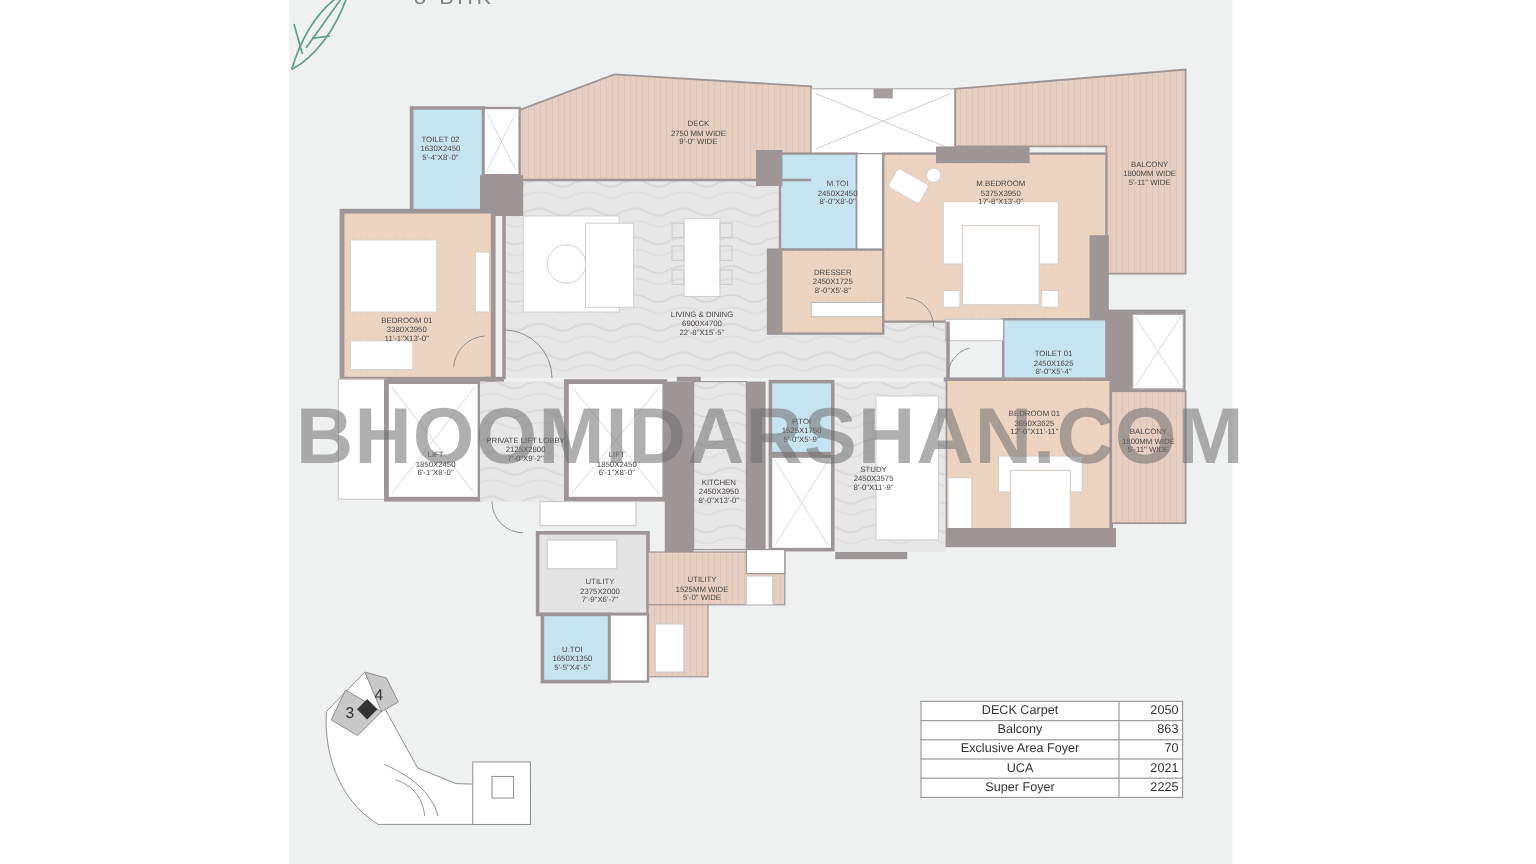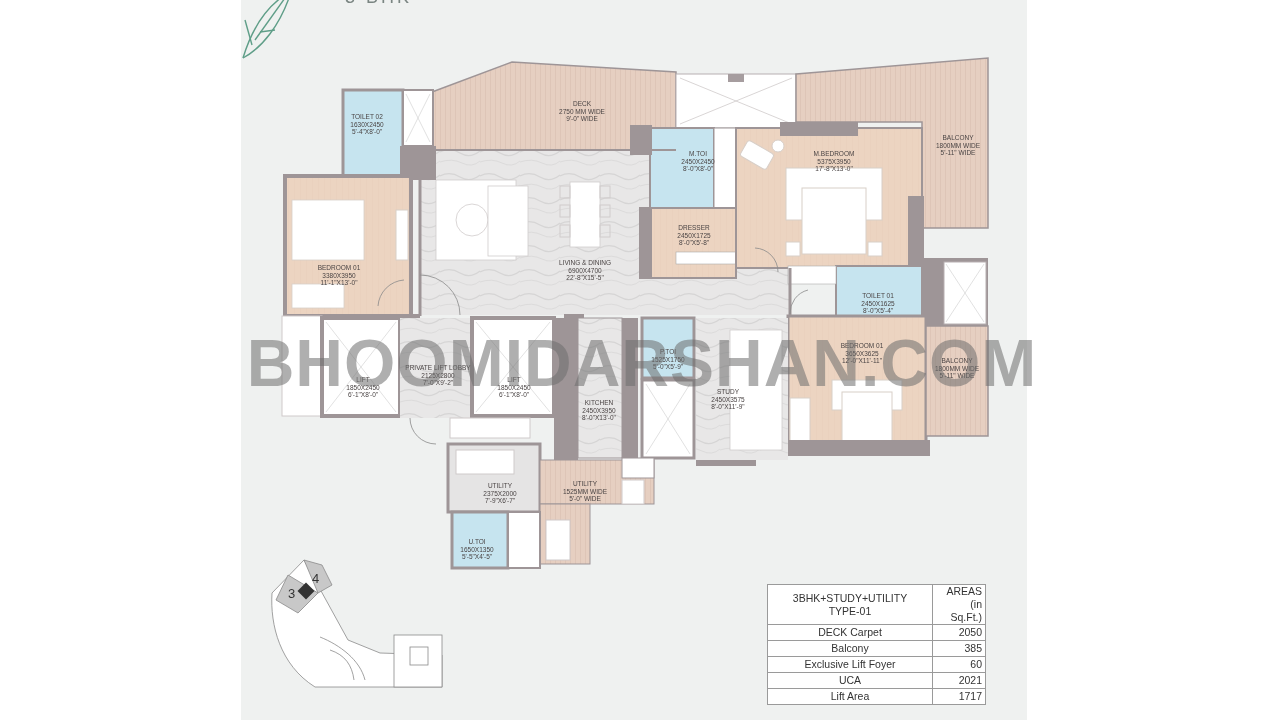--- a/index.html
+++ b/index.html
@@ -272,44 +272,34 @@
     <rect x="124" y="80" width="48" height="52"></rect>
     <rect x="140" y="92" width="18" height="18"></rect>
   </g>
   <rect x="30" y="30" width="12" height="12" fill="#333" transform="rotate(45 36 36)"></rect>
 </svg>
 <div style="position:absolute;left:288px;top:586px;font-size:13px;color:#333;">3</div>
 <div style="position:absolute;left:312px;top:571px;font-size:13px;color:#333;">4</div>
 
 <table class="area-table">
   <tbody>
-      <tr class="head">
-    <td class="name">
-          <div>3BHK+STUDY+UTILITY</div>
-          <div>TYPE-01</div>
-        </td>
-    <td class="val">
-          <div>AREAS</div>
-          <div>(in Sq.Ft.)</div>
-        </td>
-  </tr>
   <tr>
         <td class="name">DECK Carpet</td>
         <td class="val">2050</td>
       </tr>
   <tr>
         <td class="name">Balcony</td>
-        <td class="val">385</td>
-      </tr>
-  <tr>
-        <td class="name">Exclusive Lift Foyer</td>
-        <td class="val">60</td>
+        <td class="val">863</td>
+      </tr>
+  <tr>
+        <td class="name">Exclusive Area Foyer</td>
+        <td class="val">70</td>
       </tr>
   <tr>
         <td class="name">UCA</td>
         <td class="val">2021</td>
       </tr>
   <tr>
-        <td class="name">Lift Area</td>
-        <td class="val">1717</td>
+        <td class="name">Super Foyer</td>
+        <td class="val">2225</td>
       </tr>
 </tbody>
   </table>
 
 </body></html>

